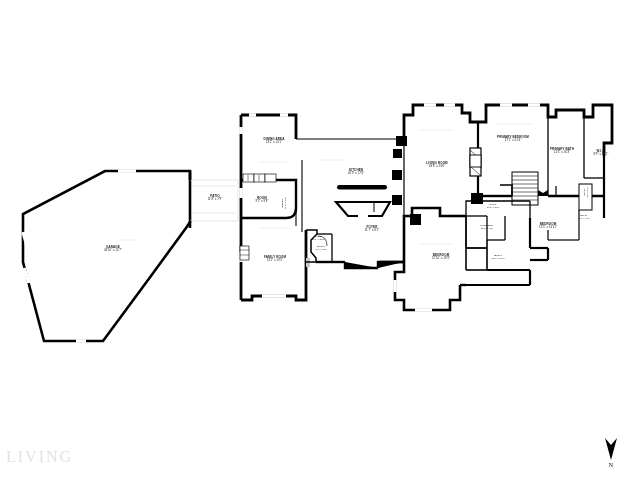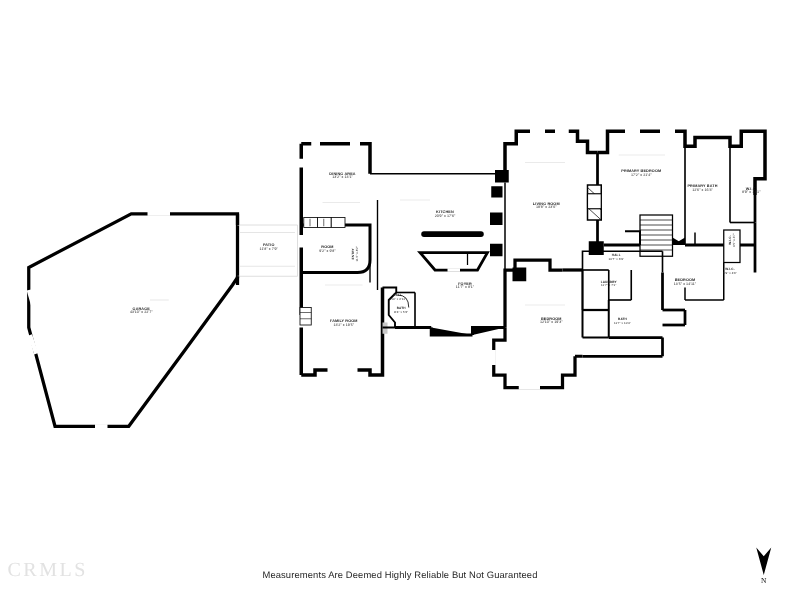--- a/index.html
+++ b/index.html
@@ -354,23 +354,22 @@
       <div class="room-label" style="left: 548px; top: 226px;">
         <span class="rl-name">BEDROOM</span>
         <span class="rl-dim">13'5" x 14'11"</span>
       </div>
       <div class="room-label" style="left: 441px; top: 257px;">
         <span class="rl-name">BEDROOM</span>
         <span class="rl-dim">12'10" x 19'3"</span>
       </div>
     </div>
 
-  <div id="watermark">CRMLS</div>
-
-  <div id="footer-note">Measurements Are Deemed Highly Reliable But Not Guaranteed</div>
+  <div id="watermark">LIVING</div>
+
 
   <div id="north-indicator">
     <svg width="30" height="28" viewBox="0 0 30 28">
       <path d="M 9 2 L 15 24 L 21 2 L 15 9 Z" fill="#000000"></path>
     </svg>
     <span class="n-letter">N</span>
   </div>
 
 </div>
 

